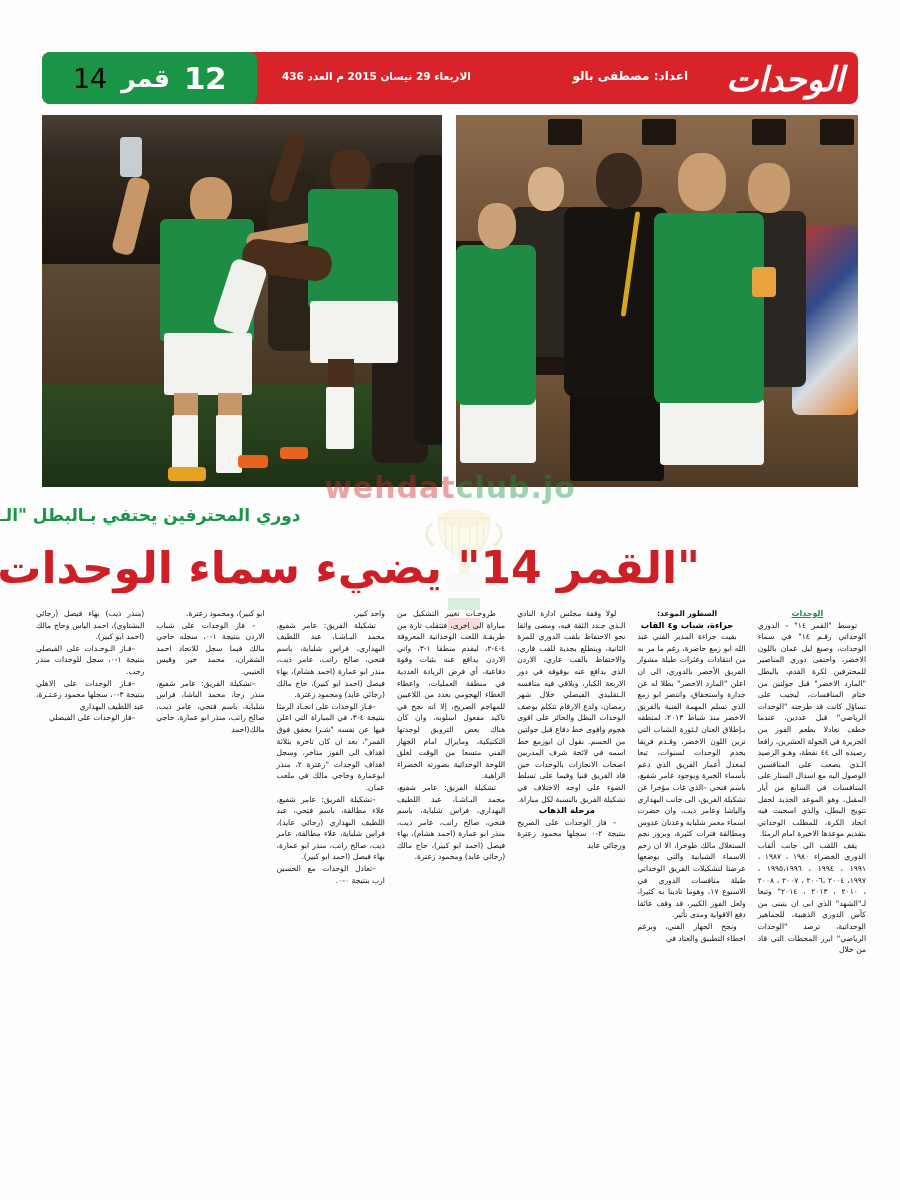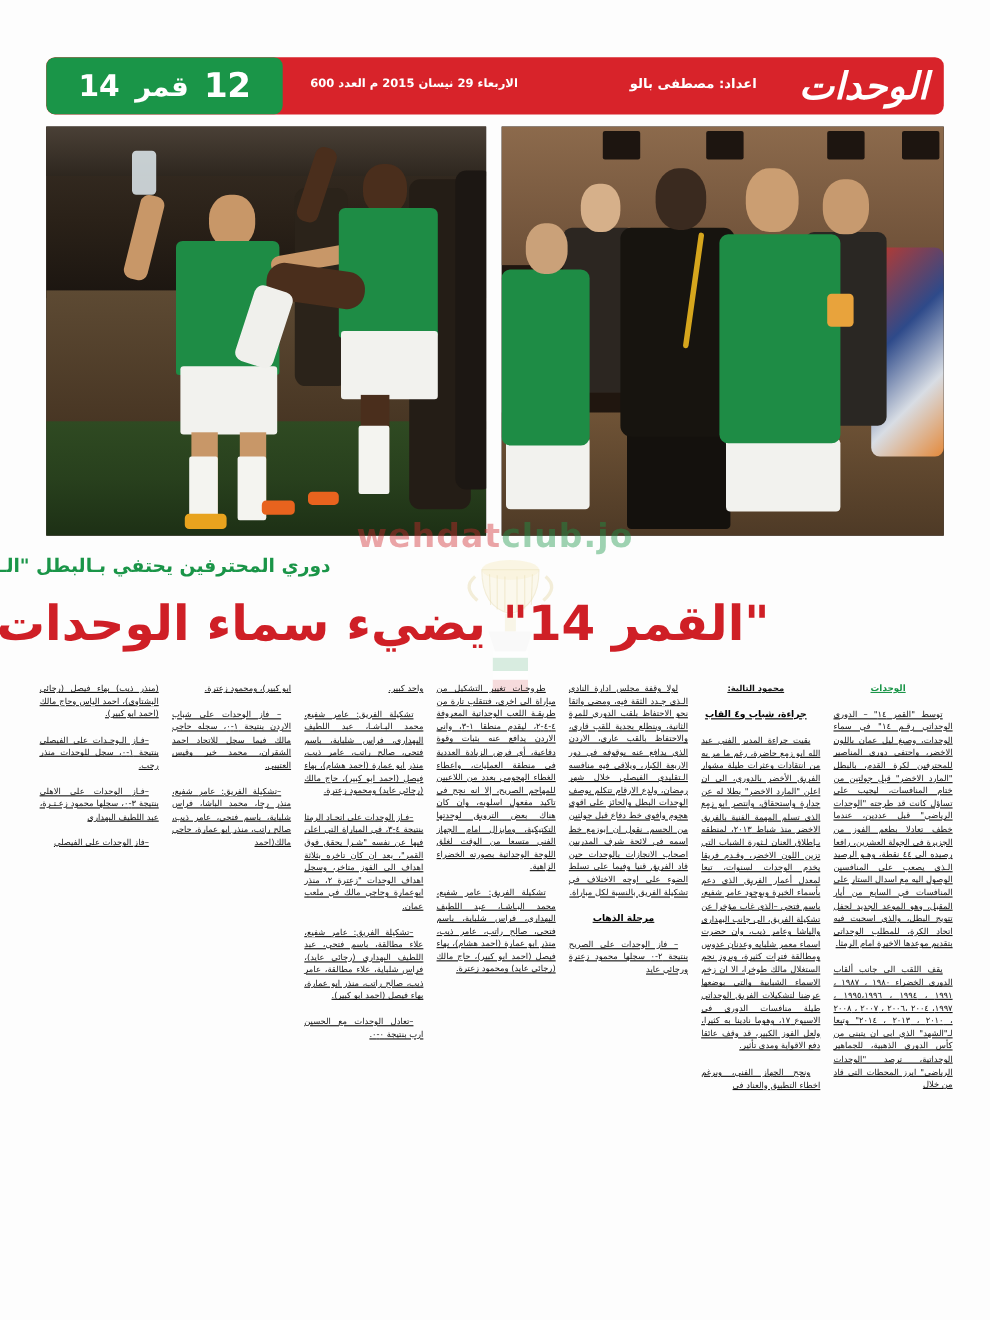--- a/index.html
+++ b/index.html
@@ -46,23 +46,23 @@
     font-size:31px;
     font-weight:bold;
     letter-spacing:-0.5px;
   }
   .badge-word{
     color:#ffffff;
     font-size:25px;
     font-weight:bold;
   }
   .badge-moon{
-    color:#ffffff;
+    color:#000000;
     font-size:27px;
-    font-weight:bold;
+    font-weight:normal;
     text-align:center;
   }
   .mast-logo{
     position:absolute;
     right:14px;top:4px;
     color:#ffffff;
     font-size:34px;
     font-weight:bold;
     font-style:italic;
     letter-spacing:-1px;
@@ -229,21 +229,21 @@
     width:120.3px;
     padding:0 6px;
     box-sizing:border-box;
     font-size:7.6px;
     line-height:11.6px;
     color:#111111;
     text-align:justify;
     direction:rtl;
     position:relative;
   }
-  .col p{margin:12px 0 0px 0;text-indent:9px;text-decoration:underline;}
+  .col p{margin:0 0 0px 0;text-indent:9px;}
   .col p.noind{text-indent:0;}
   .byline{
     color:#1a9548;
     font-weight:bold;
     text-decoration:underline;
     font-size:8px;
     text-align:center;
     margin-bottom:5px;
     text-indent:0;
   }
@@ -261,21 +261,21 @@
 <body>
 
 <div class="page">
 
   <div class="masthead">
     <div class="badge-page">
       <span class="badge-num">12</span>
       <span class="badge-word">قمر</span>
       <span class="badge-moon">14</span>
     </div>
-    <div class="mast-date">الاربعاء 29 نيسان 2015 م العدد 600</div>
+    <div class="mast-date">الاربعاء 29 نيسان 2015 م العدد 436</div>
     <div class="mast-editor">اعداد: مصطفى بالو</div>
     <div class="mast-logo">الوحدات</div>
   </div>
 
   <div class="photo photo-left">
     <div class="ph-sky">
       <div class="ph-stand"></div>
       <div class="ph-roof"></div>
       <div class="ph-mid"></div>
       <div class="ph-pitch"></div>
@@ -365,21 +365,21 @@
 
   <div class="cols">
 
     <div class="col">
       <p class="byline">الوحدات</p>
       <p>توسط "القمر ١٤" – الدوري الوحداتي رقـم ١٤" في سماء الوحدات، وصبغ ليل عمان باللون الاخضر، واحتفى دوري المناصير للمحترفين لكرة القدم، بالبطل "المارد الاخضر" قبل جولتين من ختام المنافسات، ليجيب على تساؤل كانت قد طرحته "الوحدات الرياضي" قبل عددين، عندما خطف تعادلا بطعم الفوز من الجزيرة في الجولة العشرين، رافعا رصيده الى ٤٤ نقطة، وهـو الرصيد الـذي يصعب على المنافسين الوصول اليه مع اسدال الستار على المنافسات في السابع من أيار المقبل، وهو الموعد الجديد لحفل تتويج البطل، والذي اسحبت فيه اتحاد الكرة، للمطلب الوحداتي بتقديم موعدها الاخيرة امام الرمثا.</p>
       <p>يقف اللقب الى جانب ألقاب الدوري الخضراء ١٩٨٠ ، ١٩٨٧ ، ١٩٩١ ، ١٩٩٤ ، ١٩٩٥،١٩٩٦ ، ١٩٩٧، ٢٠٠٤ ،٢٠٠٦ ، ٢٠٠٧ ، ٢٠٠٨ ، ٢٠١٠ ، ٢٠١٣ ، ٢٠١٤" وتبعا لـ"الشهد" الذي ابى ان يتبنى من كأس الدوري الذهبية، للجماهير الوحداتية، ترصد "الوحدات الرياضي" ابرز المحطات التي قاد من خلال</p>
     </div>
 
     <div class="col">
-      <p class="lead">محمود التالية:</p>
+      <p class="lead">السطور الموعد:</p>
       <p class="subhead">جراءة، شباب و٤ القاب</p>
       <p>بقيت جراءة المدير الفني عبد الله ابو زمع حاضرة، رغم ما مر به من انتقادات وعثرات طيلة مشوار الفريق الأخضر بالدوري، الى ان اعلن "المارد الاخضر" بطلا له عن جدارة واستحقاق، وانتصر ابو زمع الذي تسلم المهمة الفنية بالفريق الاخضر منذ شباط ٢٠١٣، لمنطقه بـإطلاق العنان لـثورة الشباب التي تزين اللون الاخضر، وقـدم فريقا يخدم الوحدات لسنوات، تبعا لمعدل أعمار الفريق الذي دعم بأسماء الخبرة وبوجود عامر شفيع، باسم فتحي –الذي غاب مؤخرا عن تشكيلة الفريق، الى جانب البهداري والياشا وعامر ذيب، وان حضرت اسماء معمر شلبايه وعدنان عدوس ومطالقة فترات كثيرة، وبروز نجم الستغلال مالك طوخرا، الا ان زخم الاسماء الشبابية والتي بوضعها عرضنا لتشكيلات الفريق الوحداتي طيلة منافسات الدوري في الاسبوع ١٧، وهوما نادينا به كثيرا، ولعل الفوز الكبير، قد وقف عائقا دفع الاقواية ومدى تأثير.</p>
       <p>ونجح الجهاز الفني، وبرغم اخطاء التطبيق والعناد في</p>
     </div>
 
     <div class="col">
       <p>لولا وقفة مجلس ادارة النادي الـذي جـدد الثقة فيه، ومضى واثقا نحو الاحتفاظ بلقب الدوري للمرة الثانية، وينطلع بجدية للقب قاري، والاحتفاظ بالقب عاري، الاردن الذي يدافع عنه بوقوفه في دور الاربعة الكبار، ويلاقي فيه منافسه الـتقليدي الفيصلي خلال شهر رمضان، ولدع الارقام تتكلم بوصف الوحدات البطل والحائز على اقوى هجوم وافوى خط دفاع قبل جولتين من الحسم. نقول ان ابوزمع خط اسمه في لائحة شرف المدربين اصحاب الانجازات بالوحدات حين قاد الفريق قنيا وفيما على تسلط الضوء على اوجه الاختلاف في تشكيلة الفريق بالنسبة لكل مباراة.</p>
       <p class="subhead">مرحلة الذهاب</p>
       <p>– فاز الوحدات على الصريح بنتيجة ٢-٠ سجلها محمود زعترة ورجائي عايد</p>
     </div>

